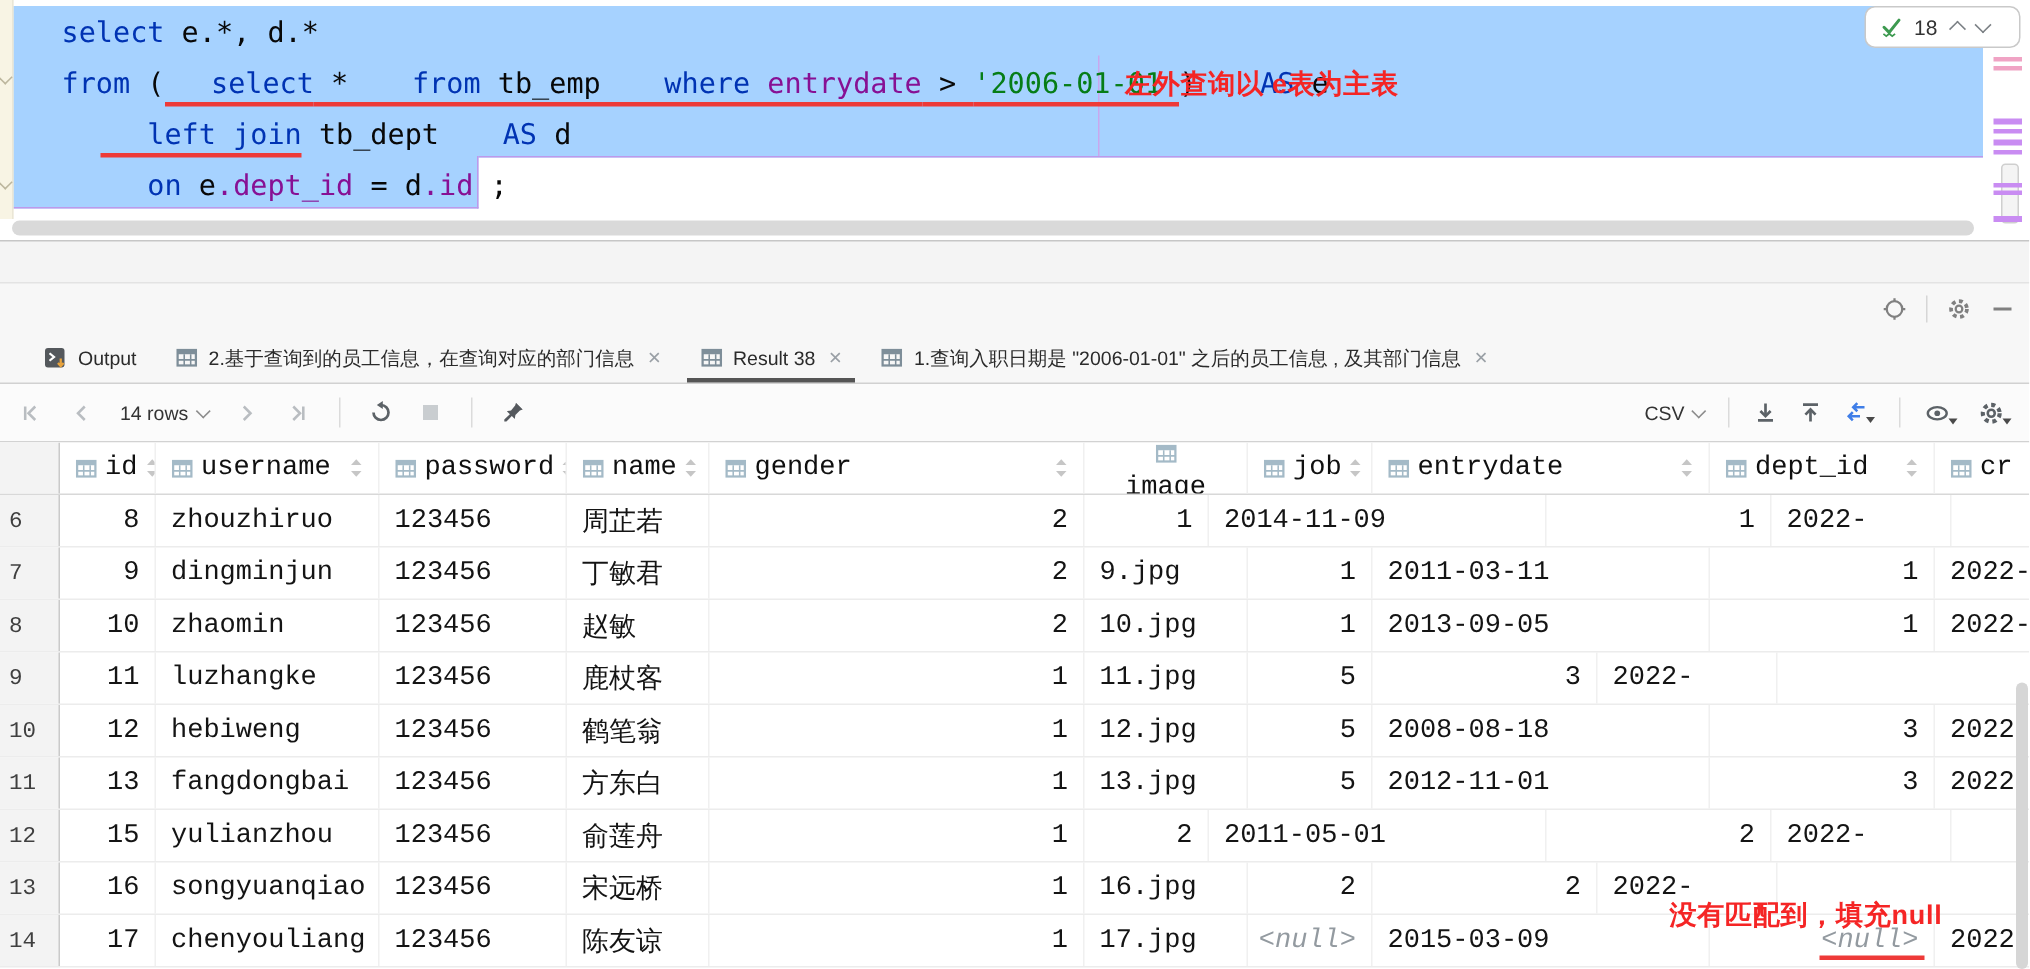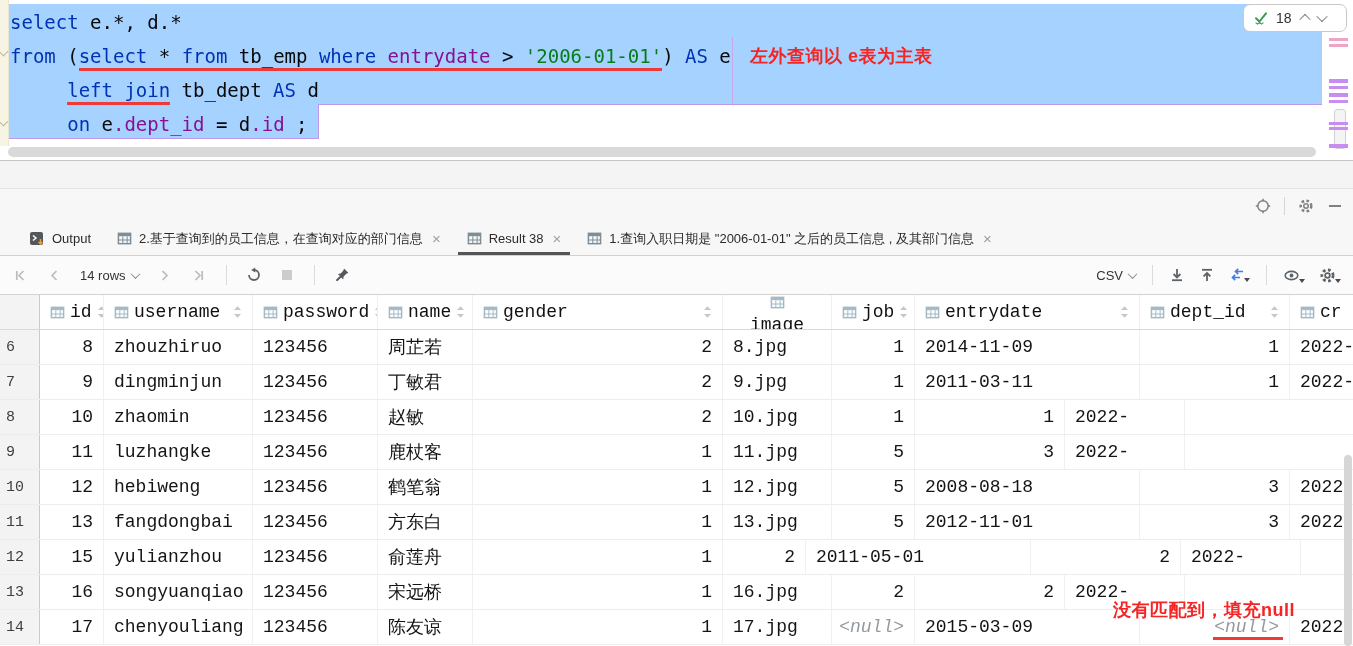--- a/index.html
+++ b/index.html
@@ -8,21 +8,21 @@
 
   
   .editor{position:absolute;left:0;top:0;width:1353px;height:160px;background:#fff;}
   .fold-strip{position:absolute;left:0;top:0;width:8px;height:146px;background:#F8F4E4;border-right:1px solid #EAE6D6;z-index:3;}
   .fold-chev{position:absolute;left:0px;width:6px;height:6px;border-right:1.5px solid #BDB79E;border-bottom:1.5px solid #BDB79E;transform:rotate(45deg);}
   .sel1{position:absolute;left:8px;top:4px;width:1314px;height:100px;background:#A6D2FF;border-bottom:1px solid #BE99EA;z-index:0;}
   .sel2{position:absolute;left:8px;top:104px;width:310px;height:34px;background:#A6D2FF;border-bottom:1px solid #BE99EA;border-right:1px solid #BE99EA;z-index:0;}
   .stmt-edge{position:absolute;left:732px;top:37px;width:1px;height:67px;background:#C9A7EE;z-index:1;}
   .code{position:absolute;left:10px;top:5px;z-index:2;font:19px/34px "DejaVu Sans Mono",monospace;color:#080808;}
   .code-line{white-space:pre;height:34px;}
-  .tk-kw{color:#0033B3;}
+  .tk-kw{color:#0033B3;padding-left:31px;}
   .tk-pl{color:#080808;}
   .tk-col{color:#871094;}
   .tk-str{color:#067D17;}
   .redline{border-bottom:3px solid #EE3A38;padding-bottom:1px;}
   .ed-ann{position:absolute;left:750px;top:44px;z-index:3;font-weight:bold;font-size:18px;color:#F52525;letter-spacing:0.5px;}
   .insp{position:absolute;left:1243px;top:4px;width:104px;height:28px;z-index:5;background:#fff;border:1px solid #C9C9C9;border-radius:7px;
         display:flex;align-items:center;gap:7px;padding:0 9px;box-sizing:border-box;}
   .insp-count{font-size:14px;color:#333;}
   .chev{display:inline-block;width:7px;height:7px;border-right:1.7px solid #7A7F84;border-bottom:1.7px solid #7A7F84;}
   .chev.down{transform:rotate(45deg) translate(-1px,-1px);}
@@ -442,21 +442,20 @@
           <span>cr</span>
         </div>
       </div>
       <div class="grow">
         <div class="gcell gutter" style="width: 40px;">6</div>
         <div class="gcell right" style="width: 64px;">8</div>
         <div class="gcell" style="width: 149px;">zhouzhiruo</div>
         <div class="gcell" style="width: 125px;">123456</div>
         <div class="gcell" style="width: 95px;">周芷若</div>
         <div class="gcell right" style="width: 250px;">2</div>
-        <div class="gcell" style="width: 109px;">8.jpg</div>
         <div class="gcell right" style="width: 83px;">1</div>
         <div class="gcell" style="width: 225px;">2014-11-09</div>
         <div class="gcell right" style="width: 150px;">1</div>
         <div class="gcell" style="width: 120px;">2022-</div>
       </div>
       <div class="grow">
         <div class="gcell gutter" style="width: 40px;">7</div>
         <div class="gcell right" style="width: 64px;">9</div>
         <div class="gcell" style="width: 149px;">dingminjun</div>
         <div class="gcell" style="width: 125px;">123456</div>
@@ -470,20 +469,21 @@
       </div>
       <div class="grow">
         <div class="gcell gutter" style="width: 40px;">8</div>
         <div class="gcell right" style="width: 64px;">10</div>
         <div class="gcell" style="width: 149px;">zhaomin</div>
         <div class="gcell" style="width: 125px;">123456</div>
         <div class="gcell" style="width: 95px;">赵敏</div>
         <div class="gcell right" style="width: 250px;">2</div>
         <div class="gcell" style="width: 109px;">10.jpg</div>
         <div class="gcell right" style="width: 83px;">1</div>
+        <div class="gcell" style="width: 225px;">2013-09-05</div>
         <div class="gcell right" style="width: 150px;">1</div>
         <div class="gcell" style="width: 120px;">2022-</div>
       </div>
       <div class="grow">
         <div class="gcell gutter" style="width: 40px;">9</div>
         <div class="gcell right" style="width: 64px;">11</div>
         <div class="gcell" style="width: 149px;">luzhangke</div>
         <div class="gcell" style="width: 125px;">123456</div>
         <div class="gcell" style="width: 95px;">鹿杖客</div>
         <div class="gcell right" style="width: 250px;">1</div>

